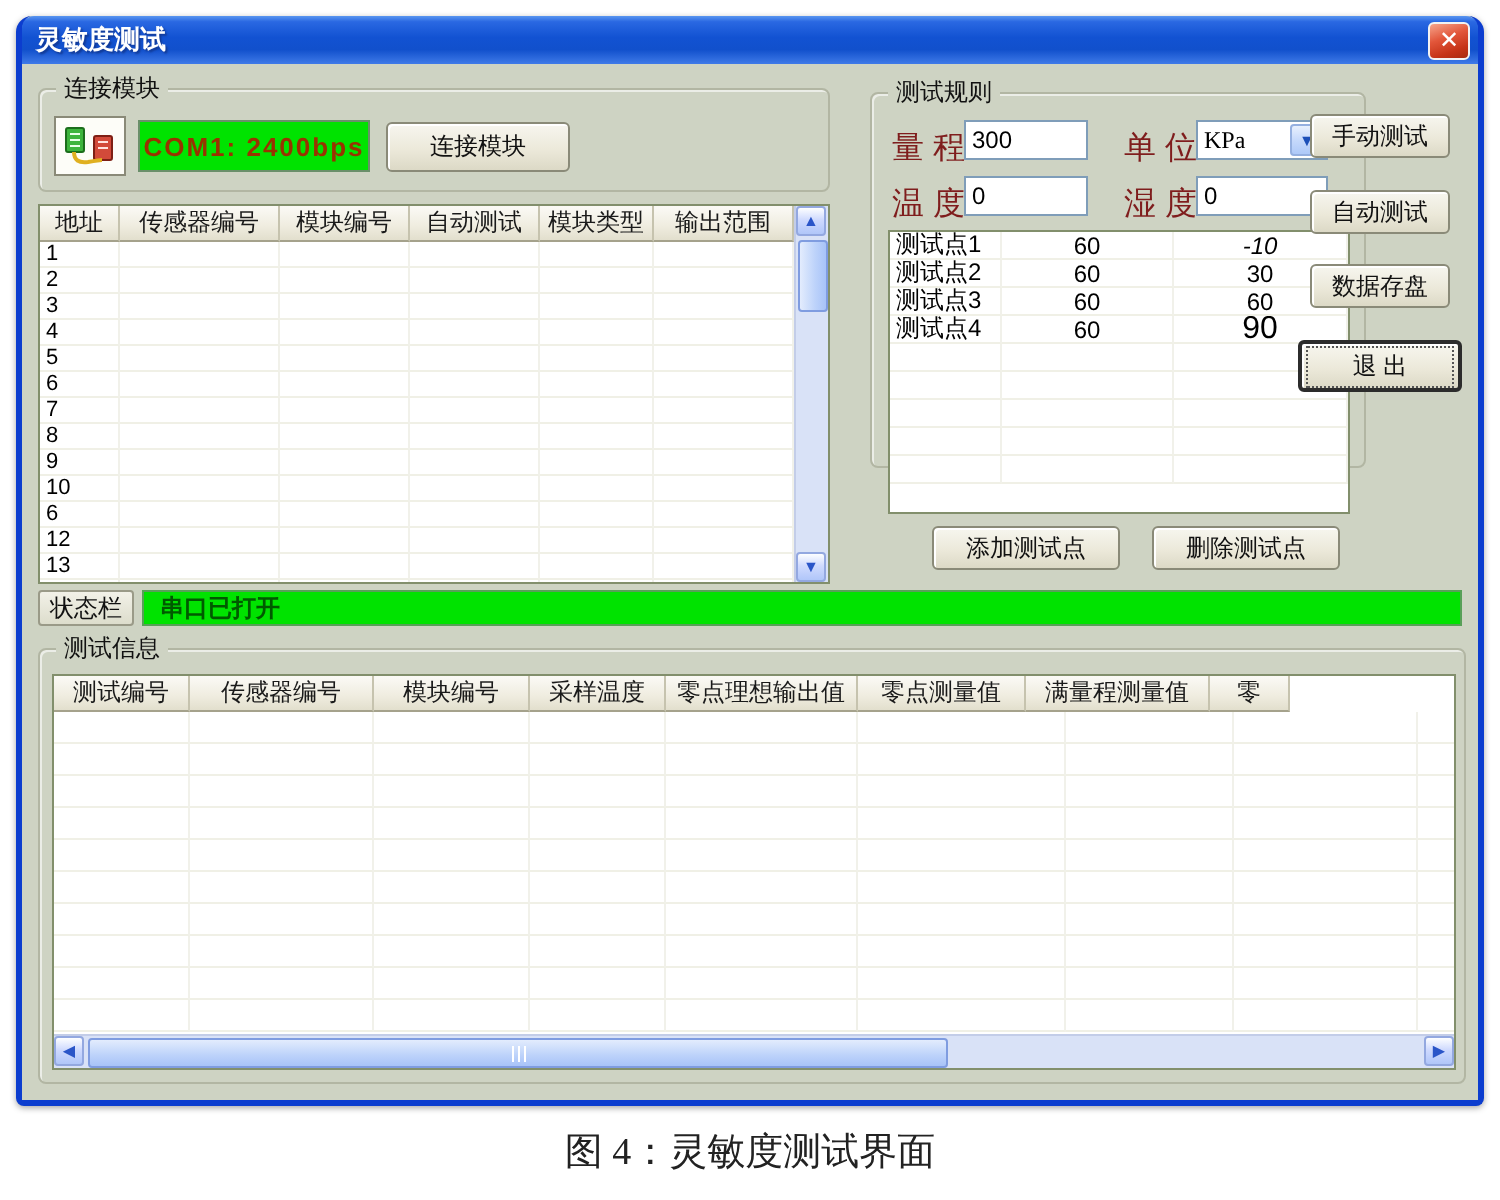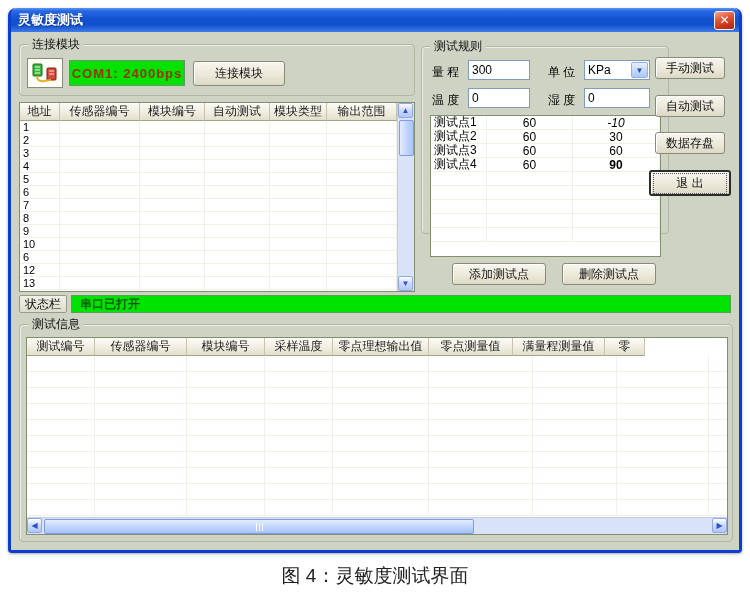--- a/index.html
+++ b/index.html
@@ -31,25 +31,25 @@
     font-size:12px; color:#111; text-align:center; cursor:pointer;
     display:flex; align-items:center; justify-content:center; }
   .btn.default { border:2px solid #2c2c2c; }
   .btn.default .focus-inner { border:1px dotted #555; padding:1px 10px; width:100%; margin:2px; }
 
   
   .tfield { position:absolute; background:#fff; border:1px solid #7f9db9; font-size:12px;
     color:#000; padding:2px 3px; font-family:"Liberation Sans",sans-serif; }
   .combo { position:absolute; background:#fff; border:1px solid #7f9db9; font-size:12px;
     display:flex; align-items:center; }
-  .combo .combo-val { flex:1; padding-left:3px; }
+  .combo .combo-val { flex:1; padding-left:3px;font-family:Liberation Serif, serif; }
   .combo .combo-arrow { width:17px; align-self:stretch; margin:1px;
     background:linear-gradient(180deg,#e8f0fd,#c6d9fb 50%,#aec9f8); border:1px solid #95b0e0;
     border-radius:2px; color:#1c4fb8; font-size:8px; display:flex; align-items:center; justify-content:center; }
-  .lbl { position:absolute; font-size:12px; color:#000000; white-space:pre; }
+  .lbl { position:absolute; font-size:16px; color:#7f1d1d; white-space:pre; }
 
   
   .listview { position:absolute; background:#fff; border:1px solid #828f6c; overflow:hidden; }
   .trh { display:flex; height:18px; }
   .thc { background:linear-gradient(180deg,#fbfaf6 0%,#efecdf 60%,#e2dfcd 100%);
     border-right:1px solid #c6c3ae; border-bottom:1px solid #a5a28c; font-size:12px; color:#1a1a1a;
     display:flex; align-items:center; justify-content:center; overflow:hidden; white-space:nowrap; flex:none; }
   .tr { display:flex; }
   .td { border-right:1px solid #f1f1ea; border-bottom:1px solid #f0f0e6; font-size:11px; color:#000;
     overflow:hidden; white-space:nowrap; flex:none; display:flex; align-items:center; }
@@ -75,21 +75,21 @@
   .status-label { position:absolute; border:1px solid #9a9a88; border-radius:2px;
     background:linear-gradient(180deg,#f2f1e8,#ddddcc); font-size:12px; color:#111;
     display:flex; align-items:center; justify-content:center; }
   .status-bar { position:absolute; border:1px solid #58a058; font-size:12px; font-weight:bold;
     display:flex; align-items:center; padding-left:8px; }
 
   .icon-box { position:absolute; width:36px; height:30px; background:#fdfdf8; border:1px solid #8a8a78;
     display:flex; align-items:center; justify-content:center; }
 
   .figure-caption { position:absolute; left:0; width:750px; top:563px; text-align:center;
-    font-family:Liberation Sans, sans-serif; font-size:19px; color:#222; }
+    font-family:Liberation Serif, serif; font-size:19px; color:#222; }
 </style>
 </head>
 <body>
 
 <div class="page">
   <div class="window">
 
     <div class="titlebar">
       <span class="title-text">灵敏度测试</span>
       <span class="close-btn">✕</span>
@@ -238,21 +238,21 @@
               <div class="td left" style="width: 70px; font-size: 11px;"></div>
             </div>
           </div>
         <div class="vscroll">
           <div class="sarrow" style="top:0; left:0;">▲</div>
           <div class="vthumb" style="top:17px; height:36px;"></div>
           <div class="sarrow" style="bottom:0; left:0;">▼</div>
         </div>
       </div>
 
-      <div class="group" style="left:410px; top:14px; width:248px; height:188px;">
+      <div class="group" style="left:424px; top:14px; width:248px; height:188px;">
         <span class="group-label">测试规则</span>
 
         <span class="lbl" style="left:10px; top:17px;">量 程</span>
         <input class="tfield" style="left: 46px; top: 13px; width: 62px; height: 20px;" value="300">
         <span class="lbl" style="left:126px; top:17px;">单 位</span>
         <div class="combo" style="left:162px; top:13px; width:66px; height:20px;">
           <span class="combo-val">KPa</span>
           <span class="combo-arrow">▼</span>
         </div>
 
@@ -274,21 +274,21 @@
                 <div class="td center" style="width: 87px; font-size: 12px;">30</div>
               </div>
               <div class="tr" style="height: 14px;">
                 <div class="td left" style="width: 56px; font-size: 12px;">测试点3</div>
                 <div class="td center" style="width: 86px; font-size: 12px;">60</div>
                 <div class="td center" style="width: 87px; font-size: 12px;">60</div>
               </div>
               <div class="tr" style="height: 14px;">
                 <div class="td left" style="width: 56px; font-size: 12px;">测试点4</div>
                 <div class="td center" style="width: 86px; font-size: 12px;">60</div>
-                <div class="td center" style="width: 87px; font-size: 12px; font-weight: bold;">90</div>
+                <div class="td center" style="width: 87px; font-size: 16px;">90</div>
               </div>
               <div class="tr" style="height: 14px;">
                 <div class="td left" style="width: 56px; font-size: 12px;"></div>
                 <div class="td center" style="width: 86px; font-size: 12px;"></div>
                 <div class="td center" style="width: 87px; font-size: 12px;"></div>
               </div>
               <div class="tr" style="height: 14px;">
                 <div class="td left" style="width: 56px; font-size: 12px;"></div>
                 <div class="td center" style="width: 86px; font-size: 12px;"></div>
                 <div class="td center" style="width: 87px; font-size: 12px;"></div>

